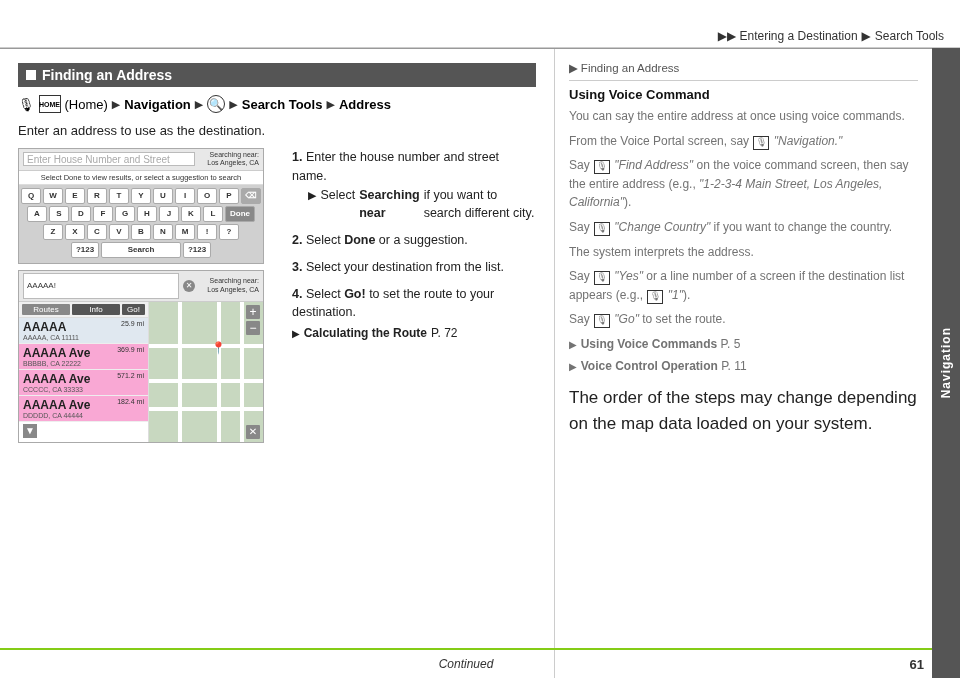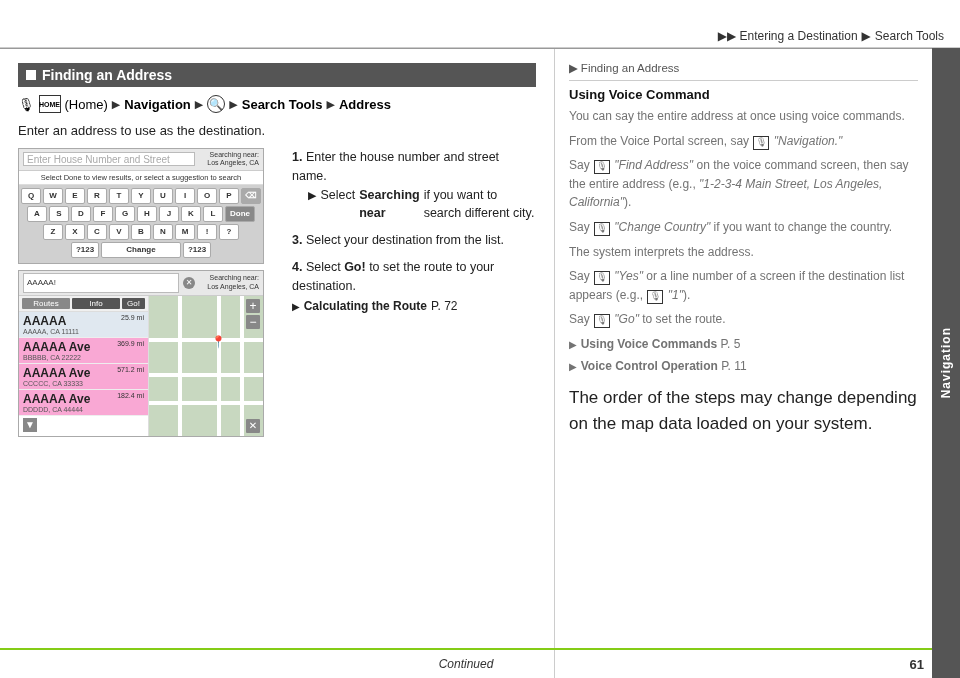--- a/index.html
+++ b/index.html
@@ -244,21 +244,21 @@
       display: flex;
       align-items: center;
       padding: 2px 4px;
       gap: 4px;
       border-bottom: 1px solid #ccc;
     }
     .map-search-box {
       flex: 1;
       background: #fff;
       border: 1px solid #bbb;
-      height: 20px;
+      height: 26px;
       font-size: 8px;
       padding: 1px 3px;
       display: flex;
       align-items: center;
     }
     .map-search-text {
       font-size: 8px;
       color: #333;
     }
     .clear-btn {
@@ -613,21 +613,21 @@
               <div class="key">C</div>
               <div class="key">V</div>
               <div class="key">B</div>
               <div class="key">N</div>
               <div class="key">M</div>
               <div class="key">!</div>
               <div class="key">?</div>
             </div>
             <div class="key-row">
               <div class="key num">?123</div>
-              <div class="key space">Change</div>
+              <div class="key space">Search</div>
               <div class="key num">?123</div>
             </div>
           </div>
         </div>
 
         <div class="screen-mockup map-screen">
           <div class="map-top-bar">
             <div class="map-search-box">
               <span class="map-search-text">AAAAA!</span>
             </div>
@@ -689,20 +689,24 @@
 
         <div class="step">
           <span class="step-num">1.</span>
           Enter the house number and street name.
           <div class="sub-step">
             <span class="sub-arrow">▶</span>
             Select <b>Searching near</b> if you want to search different city.
           </div>
         </div>
 
+        <div class="step">
+          <span class="step-num">2.</span>
+          Select <b>Done</b> or a suggestion.
+        </div>
 
         <div class="step">
           <span class="step-num">3.</span>
           Select your destination from the list.
         </div>
 
         <div class="step">
           <span class="step-num">4.</span>
           Select <b>Go!</b> to set the route to your destination.
           <div class="note-link">

